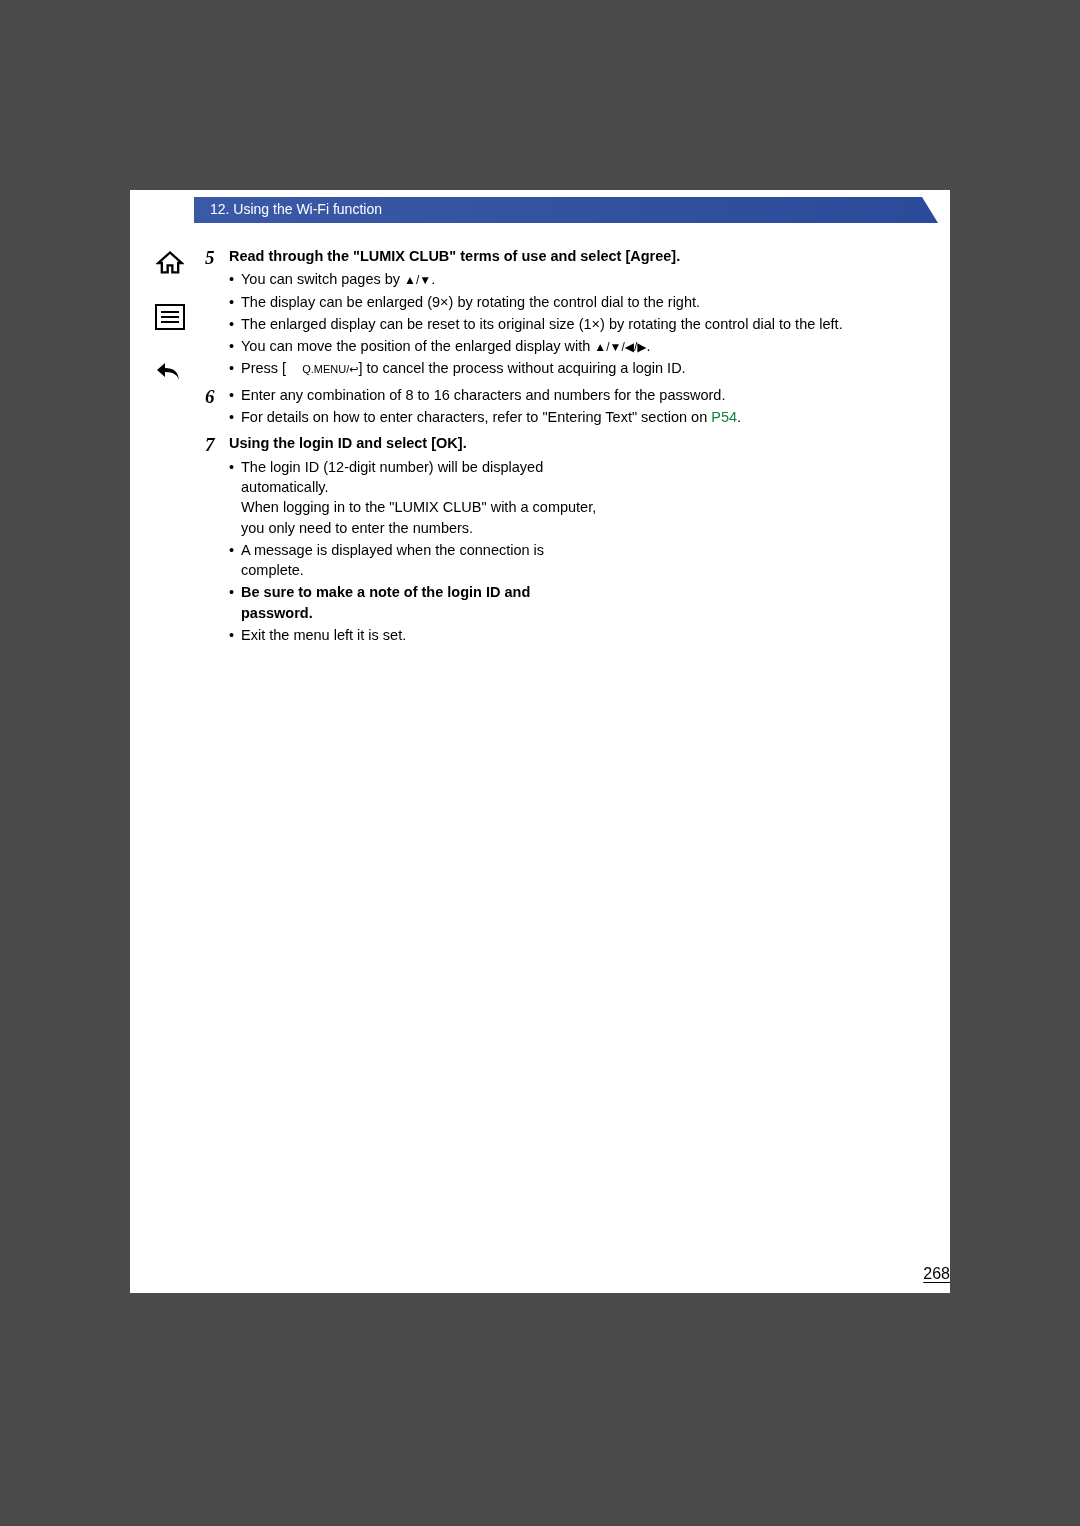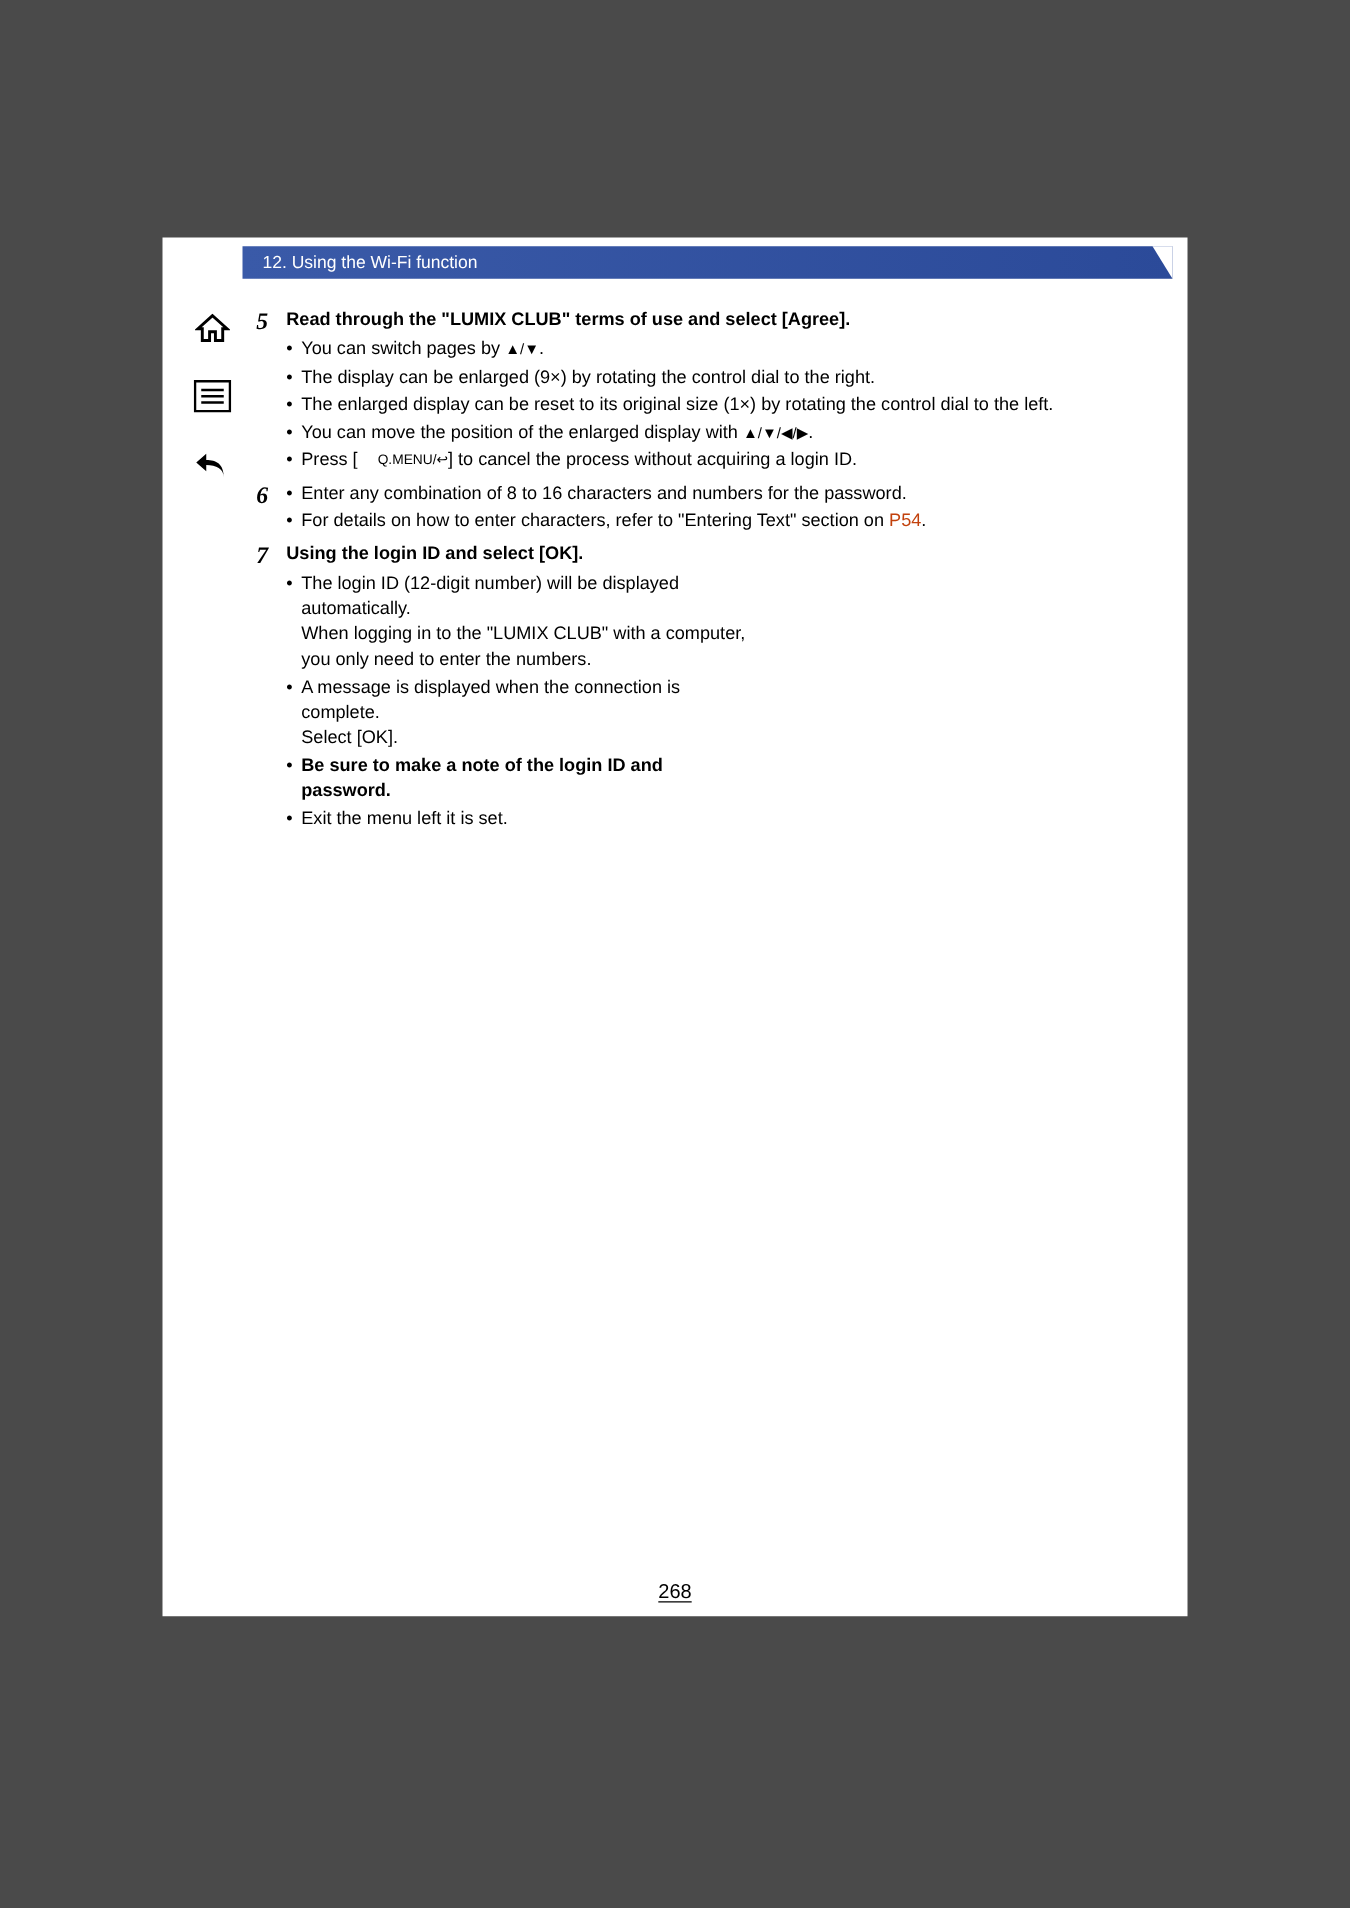--- a/index.html
+++ b/index.html
@@ -87,29 +87,29 @@
     }
     .bullet {
       display: flex;
       margin-bottom: 2px;
     }
     .bullet-dot {
       width: 12px;
       flex-shrink: 0;
     }
     .bullet-text { flex: 1; }
-    .link { color: #c2410c; }
+    .link { color: #15803d; }
     .qmenu { font-size: 11px; vertical-align: middle; margin-left: 16px; }
     .arrow { font-size: 12px; }
     .page-number {
       position: absolute;
       bottom: 10px;
       left: 0;
       right: 0;
-      text-align: center;
+      text-align: right;
       font-size: 16px;
       text-decoration: underline;
       text-underline-offset: 3px;
     }
     .bold { font-weight: bold; }
   </style>
 </head>
 <body>
 
 <div class="page">
@@ -189,21 +189,20 @@
             <div class="bullet-dot">•</div>
             <div class="bullet-text">
               <div>The login ID (12-digit number) will be displayed automatically.</div>
               <div>When logging in to the "LUMIX CLUB" with a computer, you only need to enter the numbers.</div>
             </div>
           </div>
         <div class="bullet">
             <div class="bullet-dot">•</div>
             <div class="bullet-text">
               <div>A message is displayed when the connection is complete.</div>
-              <div>Select [OK].</div>
             </div>
           </div>
         <div class="bullet">
             <div class="bullet-dot">•</div>
             <div class="bullet-text bold">Be sure to make a note of the login ID and password.</div>
           </div>
         <div class="bullet">
             <div class="bullet-dot">•</div>
             <div class="bullet-text">Exit the menu left it is set.</div>
           </div>

